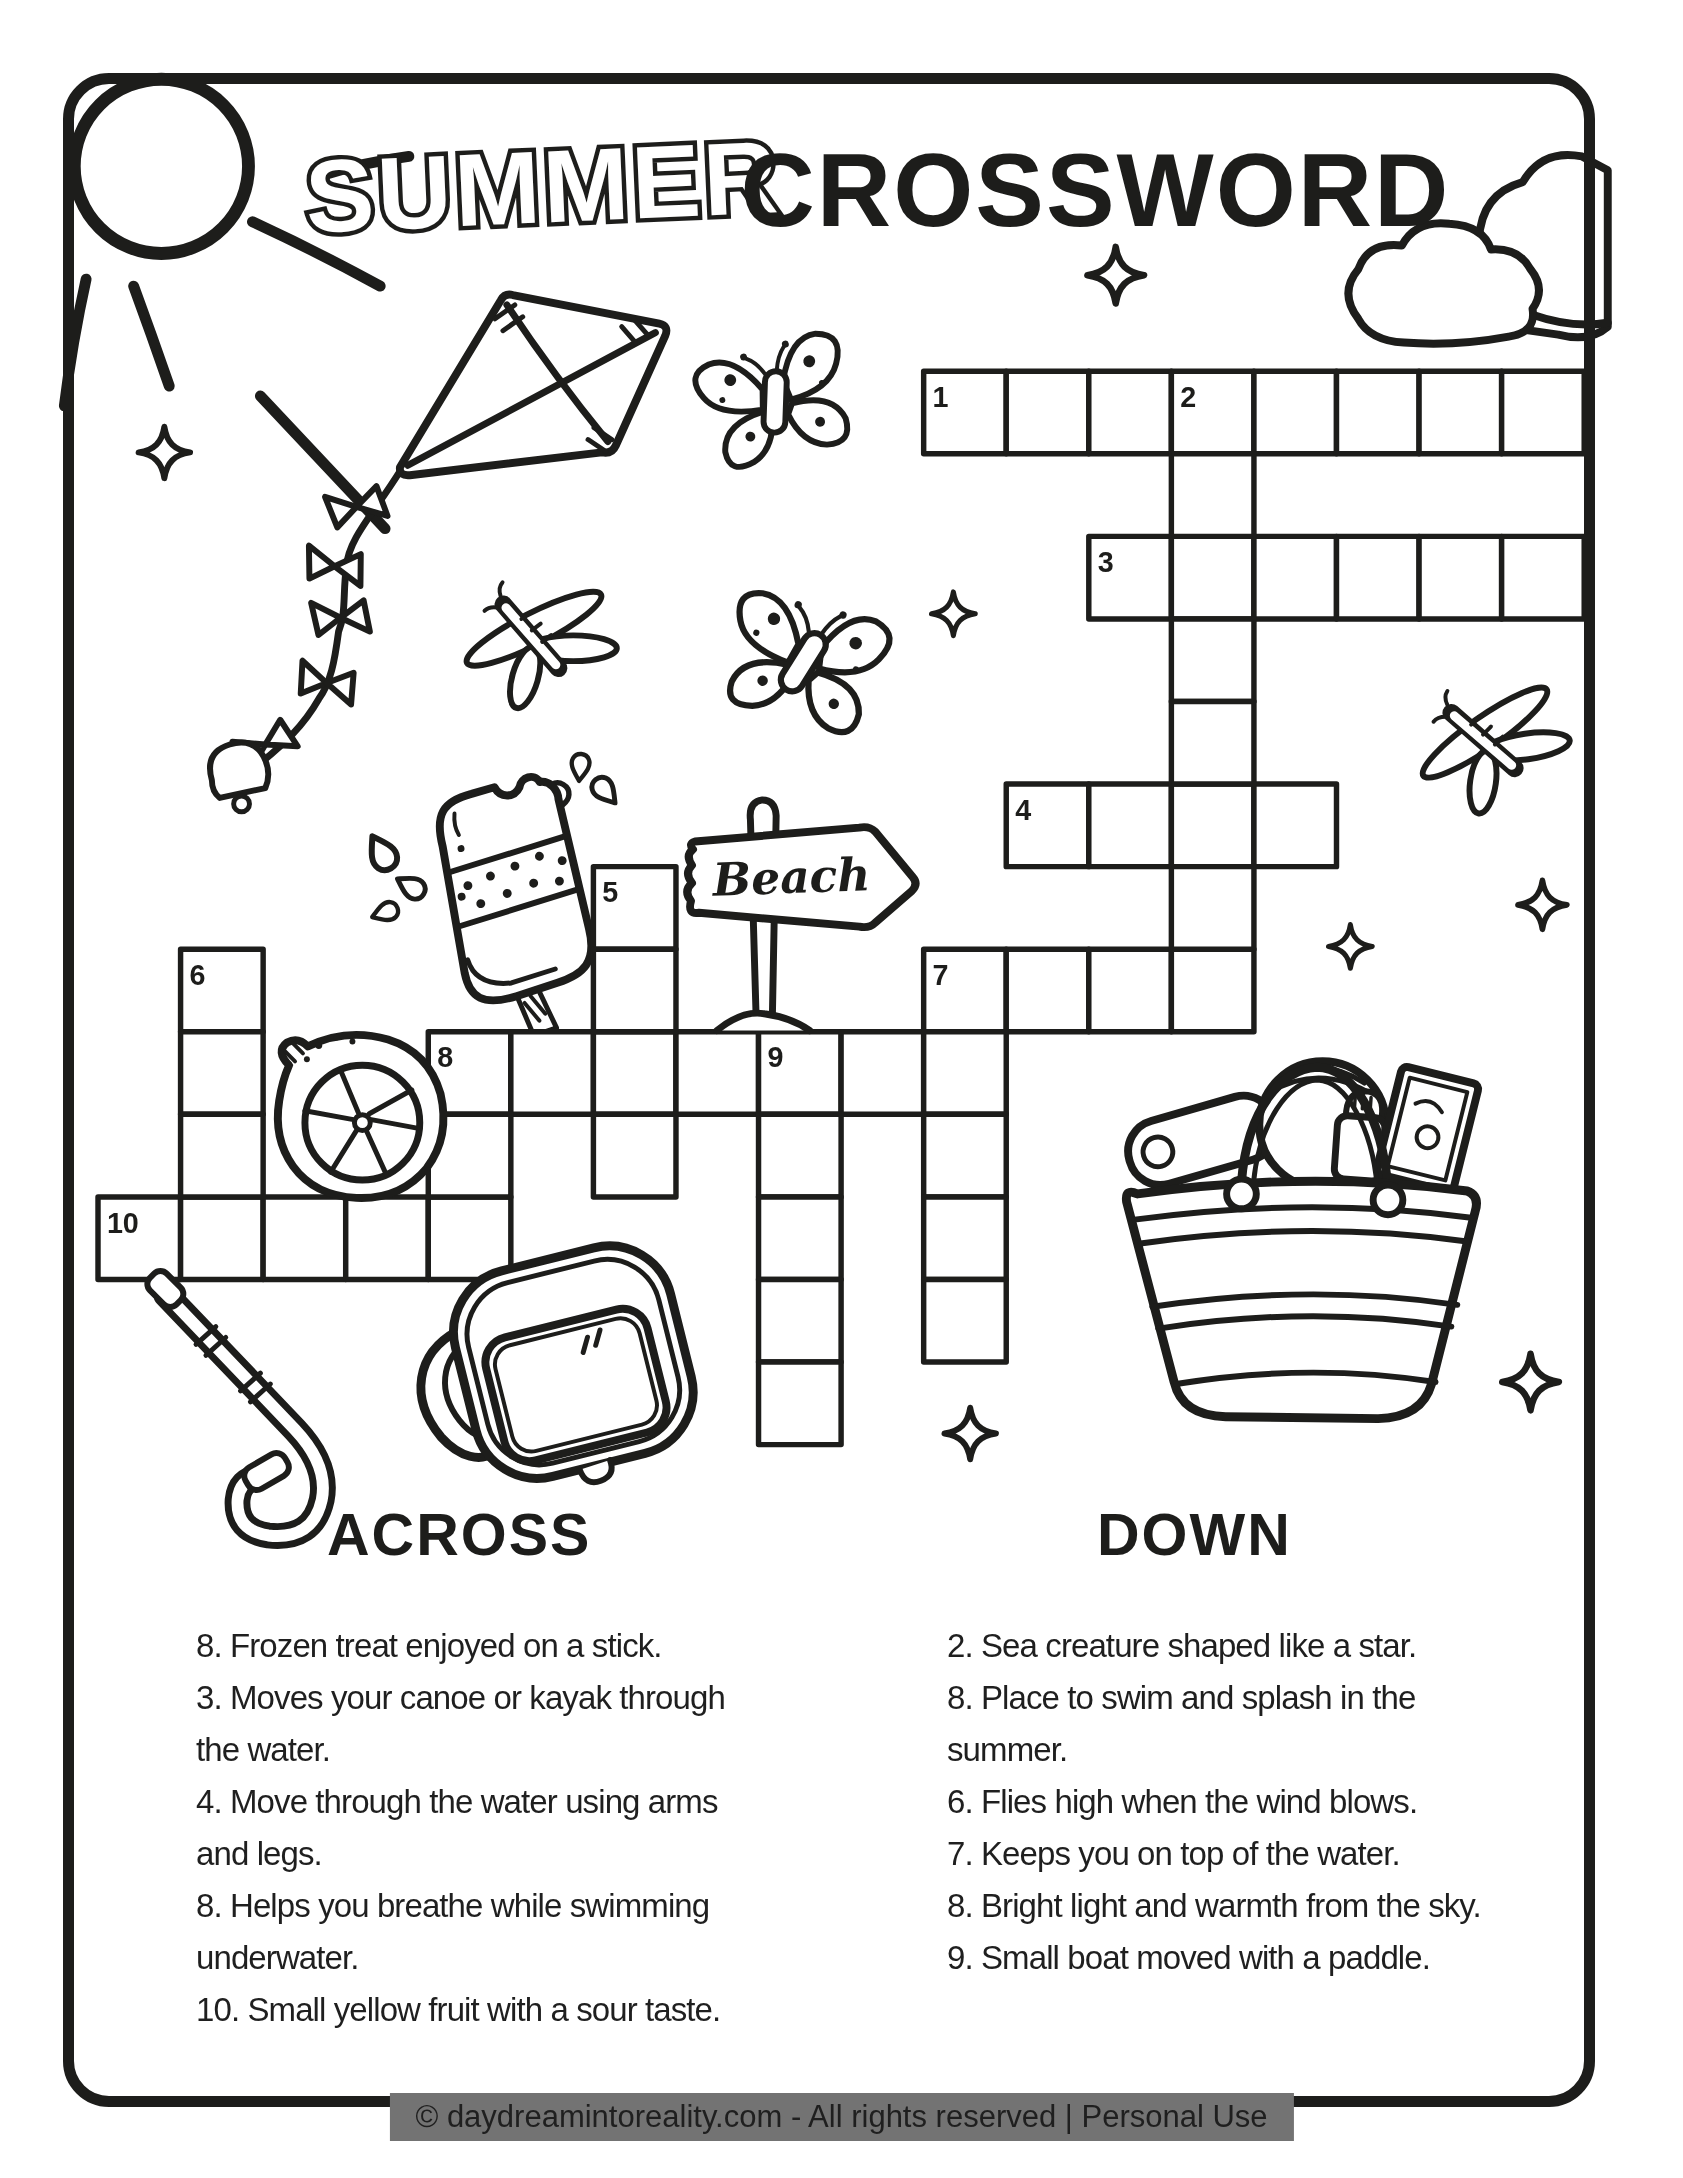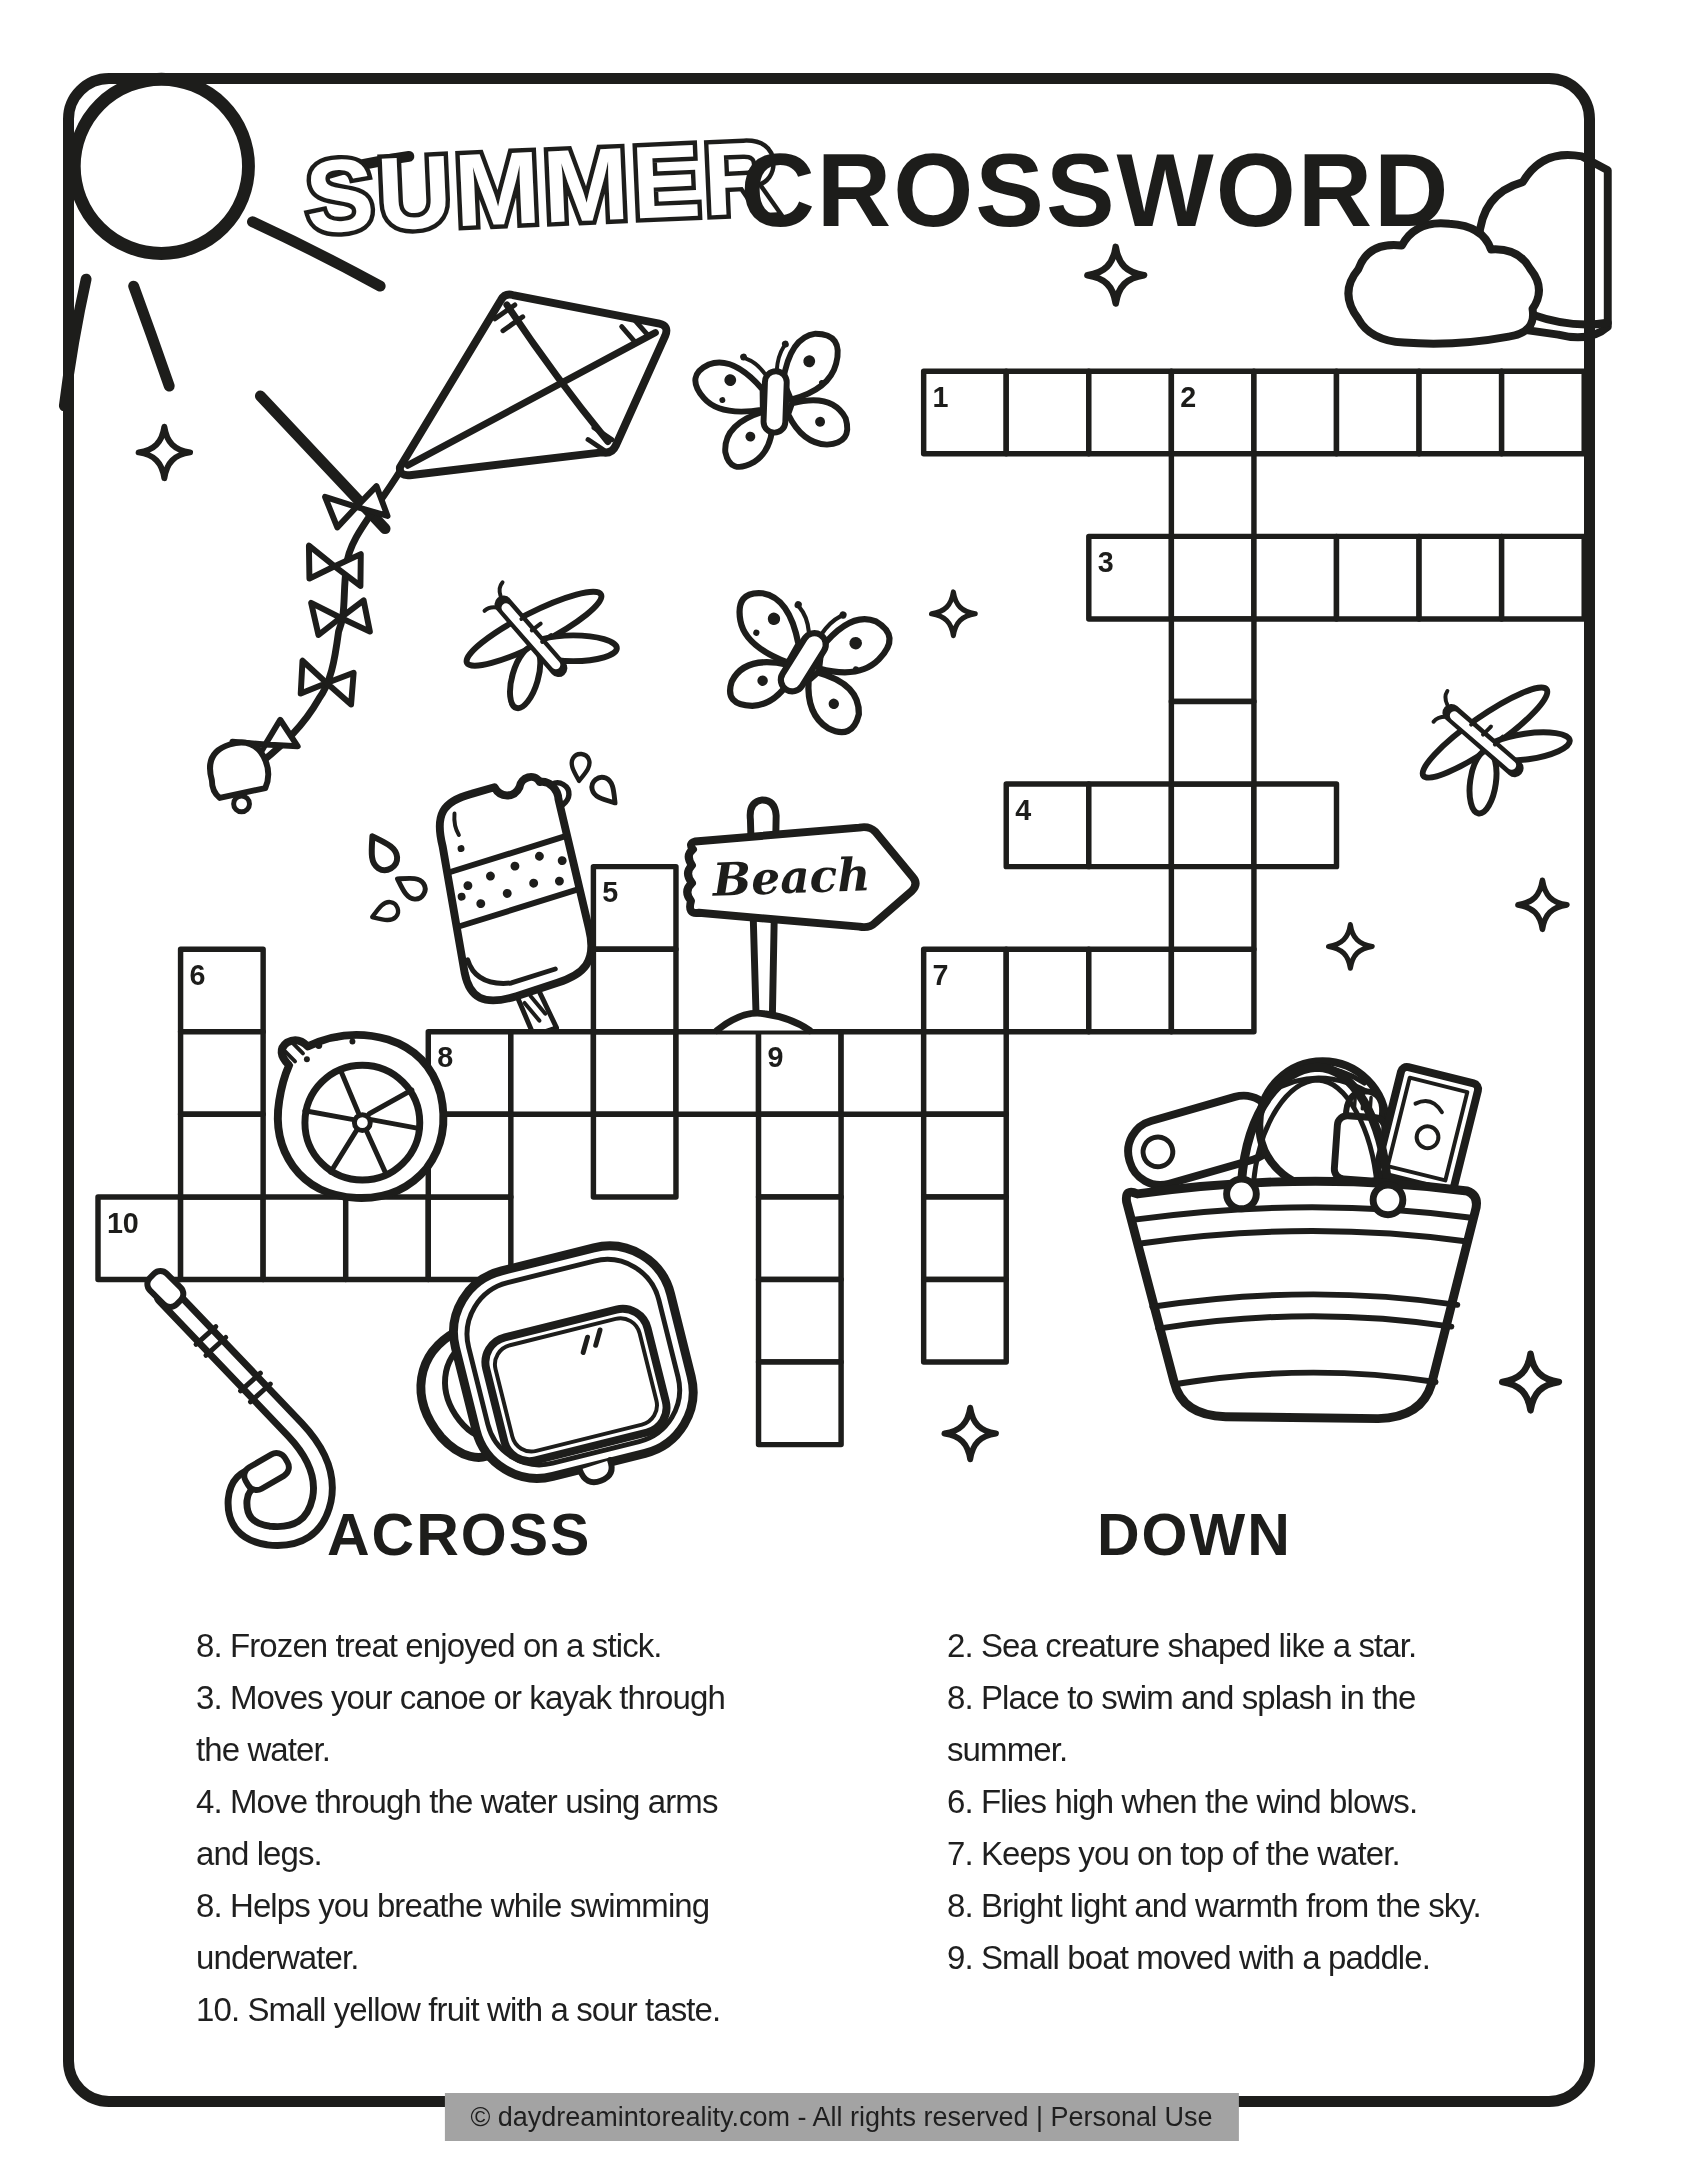--- a/index.html
+++ b/index.html
@@ -17,22 +17,22 @@
       { stroke-linecap:round; stroke-linejoin:round; }
   .heading { position:absolute; z-index:3; color:var(--ink); font-weight:800;
              font-size:59px; letter-spacing:2px; }
   #across-heading { left:327px; top:1501px; }
   #down-heading   { left:1097px; top:1501px;text-align:center; }
   .clue-list { position:absolute; z-index:3; color:#1f1f1f; font-size:33px;
                letter-spacing:-0.9px; line-height:52px; }
   #across-list { left:196px; top:1620px; width:634px; }
   #down-list   { left:926px; top:1620px; width:594px;margin-left:21px; }
   .footer { position:absolute; z-index:5; left:50%; transform:translateX(-50%);
-            top:2093px; height:48px; line-height:48px; background:#a3a3a3;
-            padding:0 26px; font-size:27px; color:#1f1f1f; white-space:nowrap; }
+            top:2093px; height:48px; line-height:48px; background:#737373;
+            padding:0 26px; font-size:31px; color:#1f1f1f; white-space:nowrap; }
   .grid-num { font-family:"Liberation Sans", sans-serif; font-weight:700;
               font-size:29px; fill:var(--ink); }
   .title-outline { font-family:"Liberation Sans", sans-serif; font-weight:800;
                    font-size:104px; letter-spacing:3px; fill:#fff;
                    stroke:var(--ink); stroke-width:9px; paint-order:stroke; }
   .title-solid   { font-family:"Liberation Sans", sans-serif; font-weight:800;
                    font-size:104px; letter-spacing:2px; fill:var(--ink); }
   .sign-text { font-family:"DejaVu Serif", serif; font-style:italic; font-weight:700;
                font-size:46px; fill:var(--ink); }
 </style>

